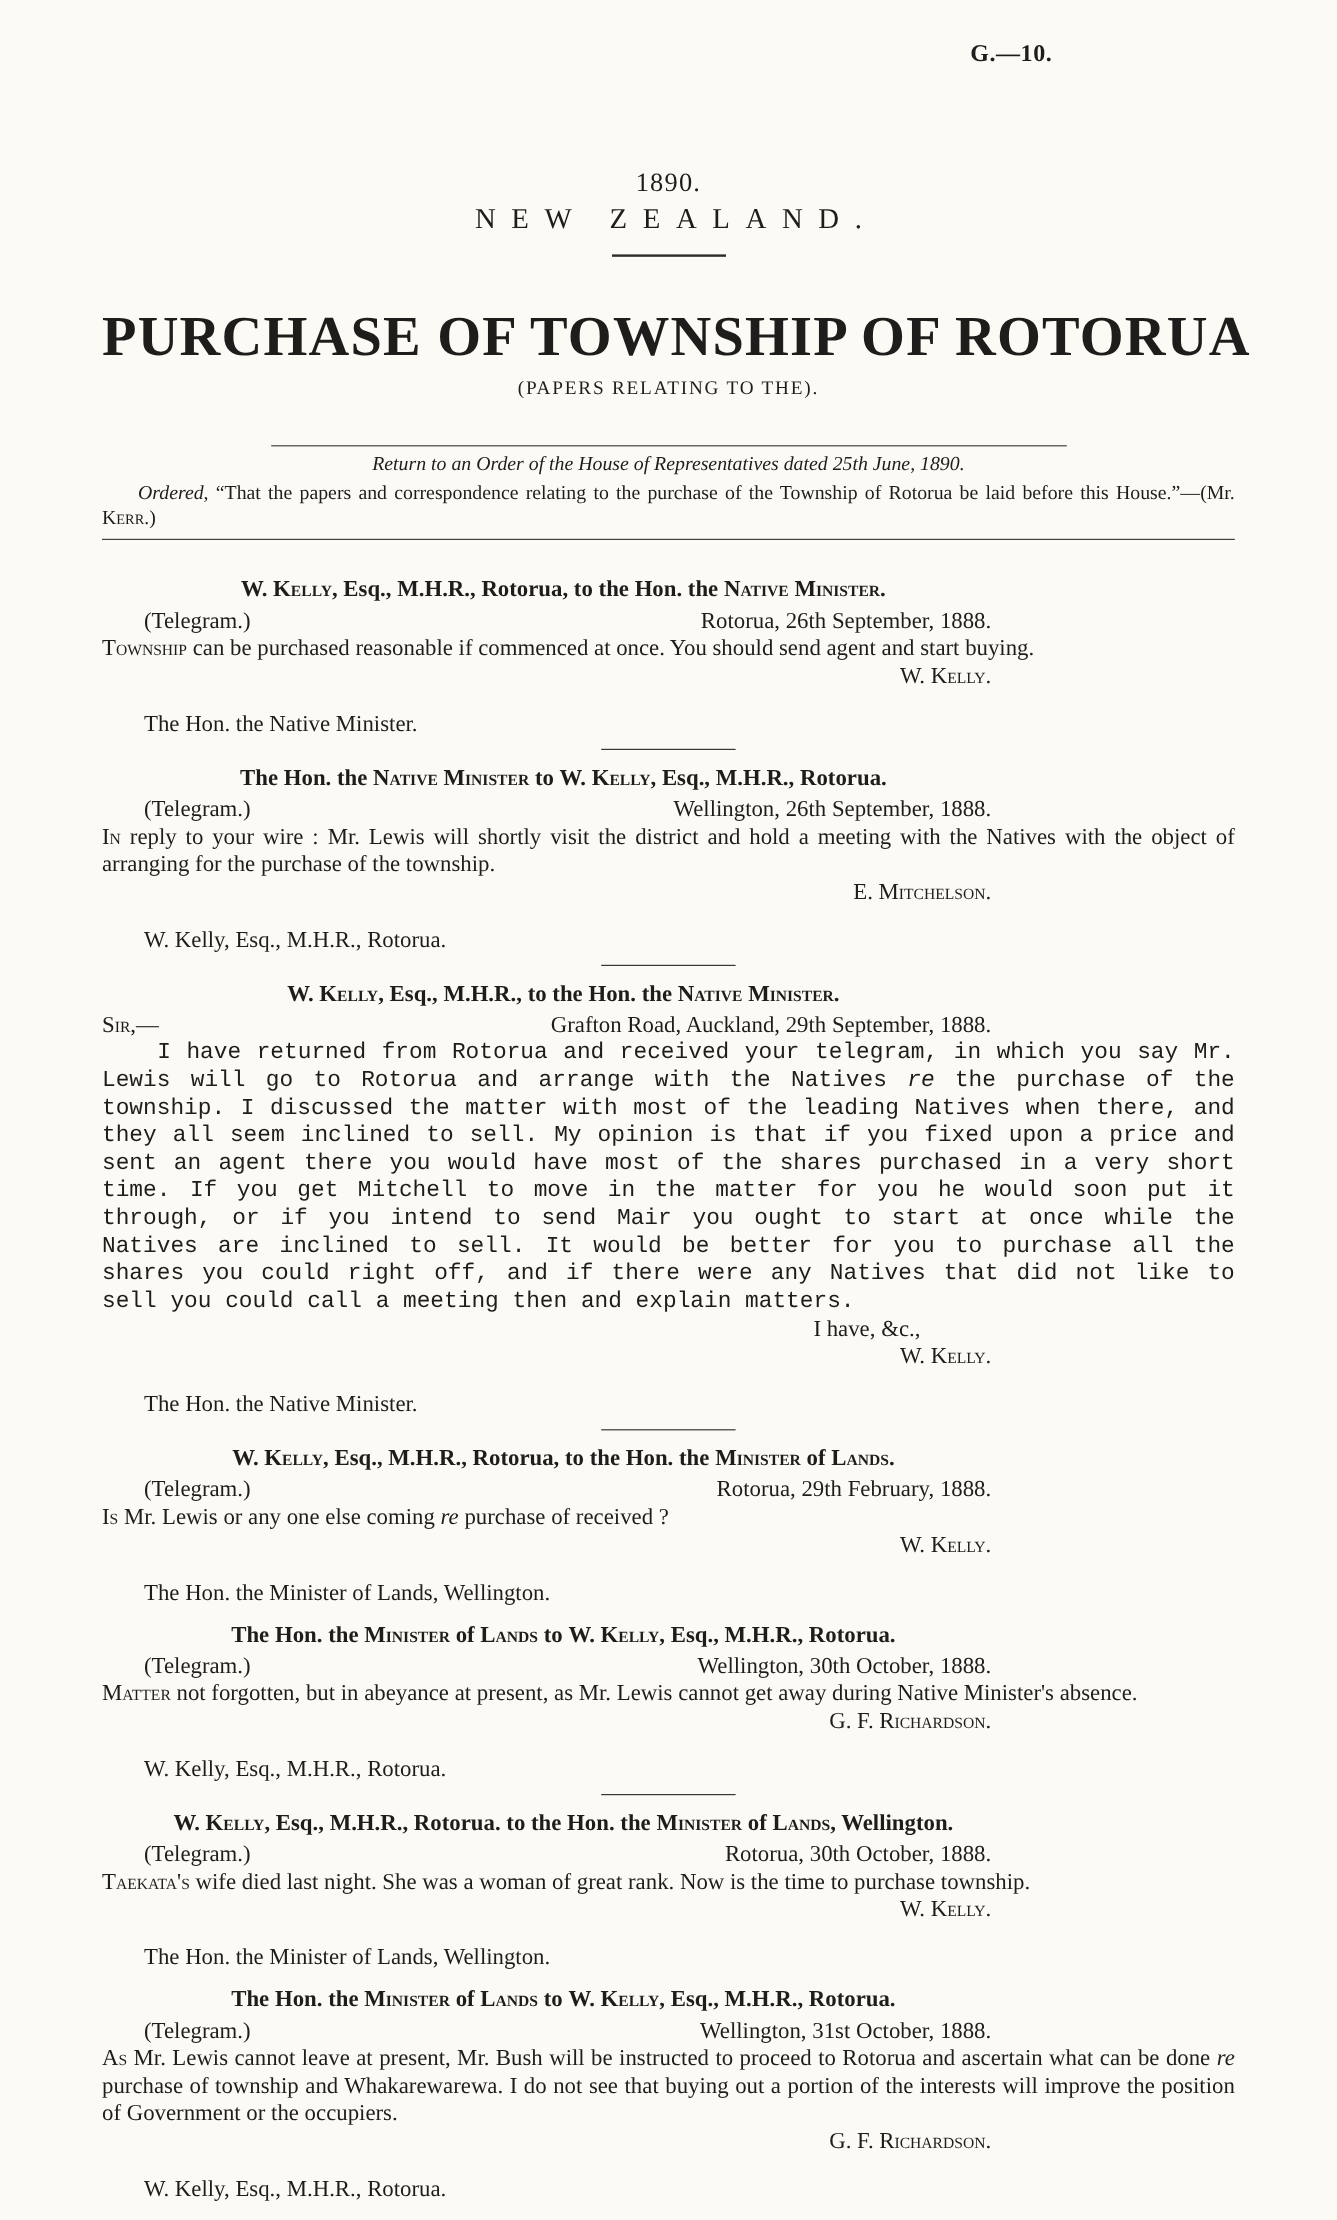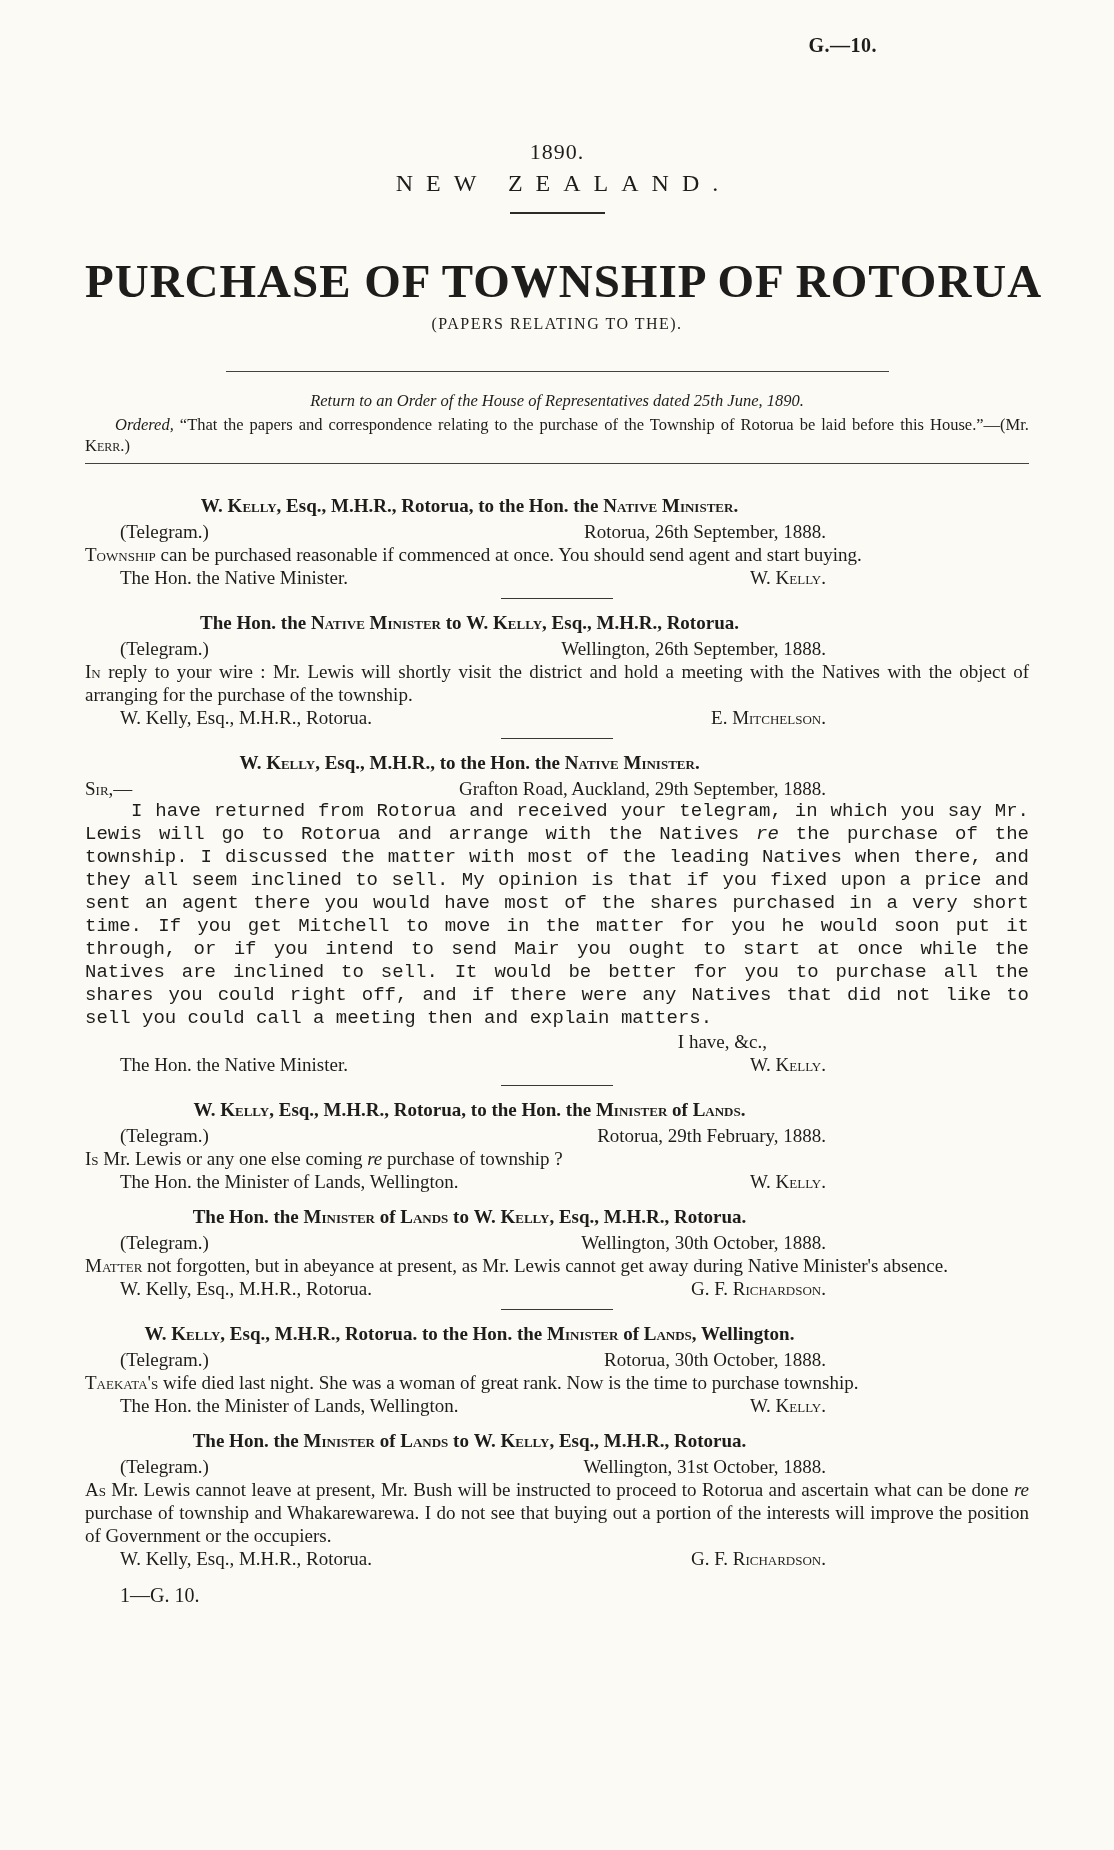--- a/index.html
+++ b/index.html
@@ -45,21 +45,21 @@
   .subtitle {
     margin-top: 7px;
     text-align: center;
     font-size: 16px;
     letter-spacing: 1.5px;
   }
 
   .order-block { margin-top: 38px; }
   .rule-mid { width: 663px; border: 0; border-top: 1.2px solid #44423e; margin: 0 auto; }
   .rule-full { border: 0; border-top: 1.2px solid #44423e; margin: 7px 0 0; }
-  .return-line { text-align: center; font-size: 16.5px; margin-top: 18px; line-height: 21px; }
+  .return-line { text-align: center; font-size: 16.5px; margin-top: 4px; line-height: 21px; }
   .ordered-line {
     margin: 3px 0 0;
     font-size: 16.5px;
     line-height: 21px;
     text-indent: 30px;
     text-align: justify;
   }
 
   .letters { margin-top: 30px; }
   .letter { margin-top: 12px; }
@@ -92,21 +92,21 @@
     line-height: 23px;
     text-align: right;
     padding-right: 262px;
   }
   .letter-footer {
     display: flex;
     justify-content: space-between;
     font-size: 19px;
     line-height: 23px;
   }
-  .addressee { padding-left: 35px; }
+  .addressee { padding-left: 35px; margin-top: 40px; }
   .signature { padding-right: 203px; white-space: nowrap; }
   .letter-divider {
     width: 112px;
     border: 0;
     border-top: 1.5px solid #3a3834;
     margin: 9px auto 0;
   }
   .footer-ref {
     margin-top: 14px;
     padding-left: 35px;
@@ -193,21 +193,21 @@
 
   <section class="letter">
     <h3 class="letter-heading"><span class="sc">W. Kelly</span><span>, Esq., M.H.R., Rotorua, to the Hon. the </span><span class="sc">Minister</span><span> of </span><span class="sc">Lands</span><span>.</span></h3>
     <div class="letter-meta">
       <span class="meta-left">
         
         <span class="type-label">(Telegram.)</span>
       </span>
       <span class="dateline">Rotorua, 29th February, 1888.</span>
     </div>
-    <p class="letter-body"><span class="sc">Is</span><span> Mr. Lewis or any one else coming </span><span class="it">re</span><span> purchase of township ?</span></p>
+    <p class="letter-body"><span class="sc">Is</span><span> Mr. Lewis or any one else coming </span><span class="it">re</span><span> purchase of received ?</span></p>
 
     <div class="letter-footer">
       <span class="addressee">The Hon. the Minister of Lands, Wellington.</span>
       <span class="signature sc">W. Kelly.</span>
     </div>
 
   </section>
 
   <section class="letter">
     <h3 class="letter-heading"><span>The Hon. the </span><span class="sc">Minister</span><span> of </span><span class="sc">Lands</span><span> to </span><span class="sc">W. Kelly</span><span>, Esq., M.H.R., Rotorua.</span></h3>

